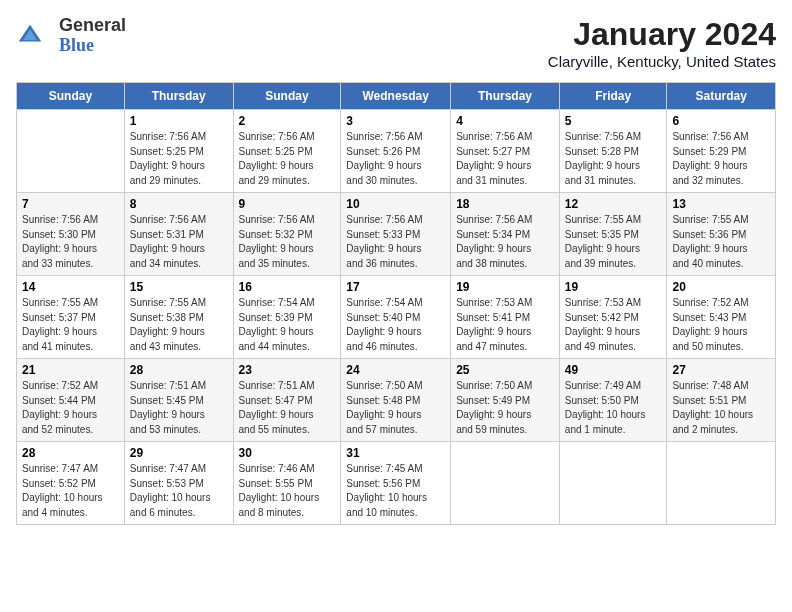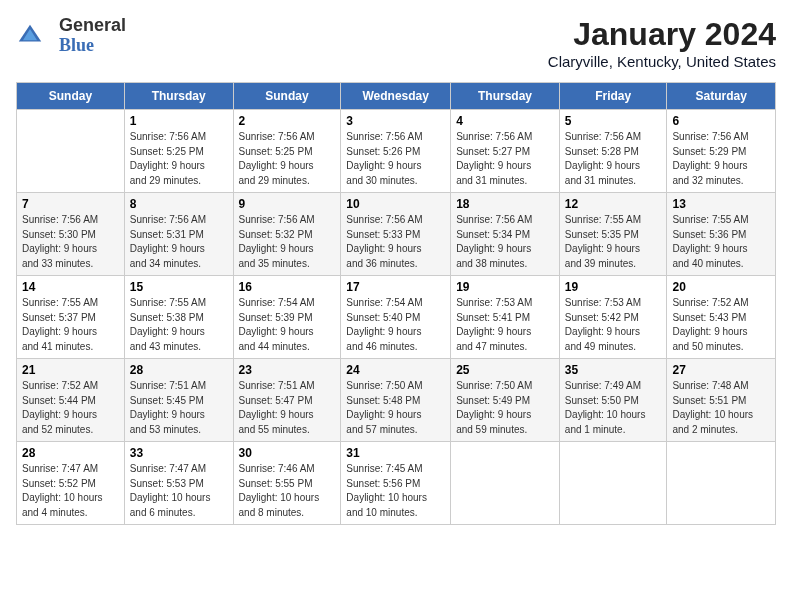--- a/index.html
+++ b/index.html
@@ -218,35 +218,35 @@
         </td>
         <td>
           <span class="day-num">24</span>
           <div class="day-info">Sunrise: 7:50 AM<br>Sunset: 5:48 PM<br>Daylight: 9 hours<br>and 57 minutes.</div>
         </td>
         <td>
           <span class="day-num">25</span>
           <div class="day-info">Sunrise: 7:50 AM<br>Sunset: 5:49 PM<br>Daylight: 9 hours<br>and 59 minutes.</div>
         </td>
         <td>
-          <span class="day-num">35</span>
+          <span class="day-num">49</span>
           <div class="day-info">Sunrise: 7:49 AM<br>Sunset: 5:50 PM<br>Daylight: 10 hours<br>and 1 minute.</div>
         </td>
         <td>
           <span class="day-num">27</span>
           <div class="day-info">Sunrise: 7:48 AM<br>Sunset: 5:51 PM<br>Daylight: 10 hours<br>and 2 minutes.</div>
         </td>
       </tr>
       <tr>
         <td>
           <span class="day-num">28</span>
           <div class="day-info">Sunrise: 7:47 AM<br>Sunset: 5:52 PM<br>Daylight: 10 hours<br>and 4 minutes.</div>
         </td>
         <td>
-          <span class="day-num">33</span>
+          <span class="day-num">29</span>
           <div class="day-info">Sunrise: 7:47 AM<br>Sunset: 5:53 PM<br>Daylight: 10 hours<br>and 6 minutes.</div>
         </td>
         <td>
           <span class="day-num">30</span>
           <div class="day-info">Sunrise: 7:46 AM<br>Sunset: 5:55 PM<br>Daylight: 10 hours<br>and 8 minutes.</div>
         </td>
         <td>
           <span class="day-num">31</span>
           <div class="day-info">Sunrise: 7:45 AM<br>Sunset: 5:56 PM<br>Daylight: 10 hours<br>and 10 minutes.</div>
         </td>

